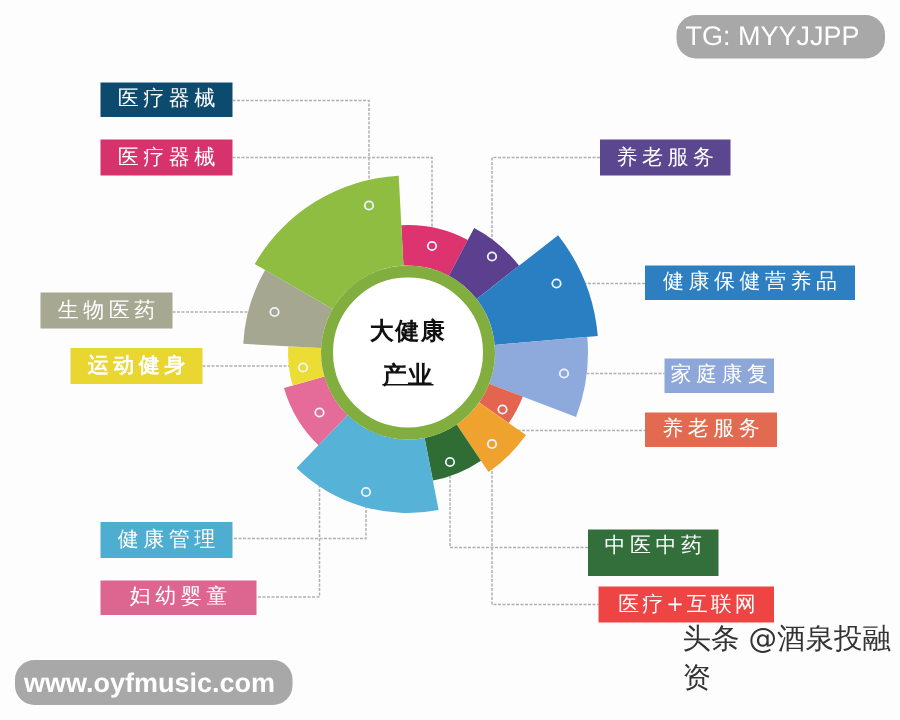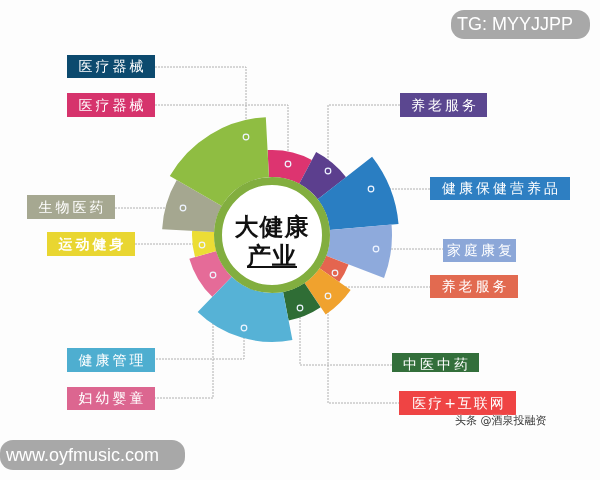--- a/index.html
+++ b/index.html
@@ -10,29 +10,29 @@
   }
   #diagram-svg { position: absolute; left: 0; top: 0; width: 600px; height: 480px; }
   .label {
     position: absolute; height: 24px; line-height: 24px;
     color: #ffffff; font-size: 14px; letter-spacing: 3px;
     text-align: center; white-space: nowrap; box-sizing: border-box;
     padding-left: 3px;
   }
   .center-text {
     position: absolute; left: 222px; width: 100px; text-align: center;
-    color: #111; font-size: 24px; font-weight: bold; letter-spacing: 1px;
+    color: #111; font-size: 16px; font-weight: bold; letter-spacing: 1px;
   }
   .wm-box {
     position: absolute; background: #a8a8a8; color: #ffffff;
     font-family: "Liberation Sans", sans-serif; font-size: 18px;
     box-sizing: border-box; padding-left: 6px; border-radius: 13px;
   }
   .toutiao {
-    position: absolute; left: 455px; top: 413px; font-size: 11px; color: #333;
+    position: absolute; left: 455px; top: 413px; font-size: 19px; color: #333;
     text-shadow: 0 0 2px #fff, 0 0 2px #fff;
   }
 </style>
 </head>
 <body>
 
 <svg id="diagram-svg" xmlns="http://www.w3.org/2000/svg" viewBox="0 0 600 480">
   <g id="connectors">
       <polyline points="155,105 288,105 288,164" fill="none" stroke="#b0b0b0" stroke-width="1" stroke-dasharray="2 1"></polyline>
       <polyline points="400,105 328,105 328,171" fill="none" stroke="#b0b0b0" stroke-width="1" stroke-dasharray="2 1"></polyline>
@@ -79,24 +79,24 @@
 </svg>
 
 <div class="center-text" style="top:211px;">大健康</div>
 <div class="center-text" style="top:240px;text-decoration:underline;">产业</div>
 
 <div class="label" style="left: 67px; top: 55px; width: 88px; height: 23px; line-height: 23px; background: #0c4a6e;">医疗器械</div>
 <div class="label" style="left: 67px; top: 93px; width: 88px; background: rgb(214, 51, 108);">医疗器械</div>
 <div class="label" style="left: 27px; top: 195px; width: 88px; background: rgb(166, 168, 145);">生物医药</div>
 <div class="label" style="left: 47px; top: 232px; width: 88px; background: rgb(233, 214, 49); font-weight: bold;">运动健身</div>
 <div class="label" style="left: 67px; top: 348px; width: 88px; background: rgb(78, 174, 208);">健康管理</div>
-<div class="label" style="left: 67px; top: 387px; width: 88px; height: 23px; line-height: 23px; background: rgb(220, 102, 144);">妇幼婴童</div>
+<div class="label" style="left: 67px; top: 387px; width: 104px; height: 23px; line-height: 23px; background: rgb(220, 102, 144);">妇幼婴童</div>
 
 <div class="label" style="left: 400px; top: 93px; width: 87px; background: rgb(91, 71, 144);">养老服务</div>
 <div class="label" style="left: 430px; top: 177px; width: 140px; height: 23px; line-height: 23px; background: rgb(46, 127, 194);">健康保健营养品</div>
 <div class="label" style="left: 443px; top: 239px; width: 73px; height: 23px; line-height: 23px; background: rgb(140, 167, 216);">家庭康复</div>
 <div class="label" style="left: 430px; top: 275px; width: 88px; height: 23px; line-height: 23px; background: rgb(226, 106, 80);">养老服务</div>
-<div class="label" style="left: 392px; top: 353px; width: 87px; height: 19px; line-height: 23px; background: rgb(51, 111, 59);">中医中药</div>
+<div class="label" style="left: 392px; top: 353px; width: 87px; height: 31px; line-height: 23px; background: rgb(51, 111, 59);">中医中药</div>
 <div class="label" style="left: 399px; top: 391px; width: 117px; letter-spacing: 2px; background: #ef4444;">医疗+互联网</div>
 
 <div class="wm-box" style="left:451px;top:10px;width:139px;height:29px;line-height:29px;">TG: MYYJJPP</div>
-<div class="wm-box" style="left:0;top:440px;width:185px;height:30px;line-height:30px;">www.oyfmusic.com</div>
+<div class="wm-box" style="left:10px;top:440px;width:185px;height:30px;line-height:30px;font-weight:bold;">www.oyfmusic.com</div>
 <div class="toutiao">头条 @酒泉投融资</div>
 
 </body></html>

